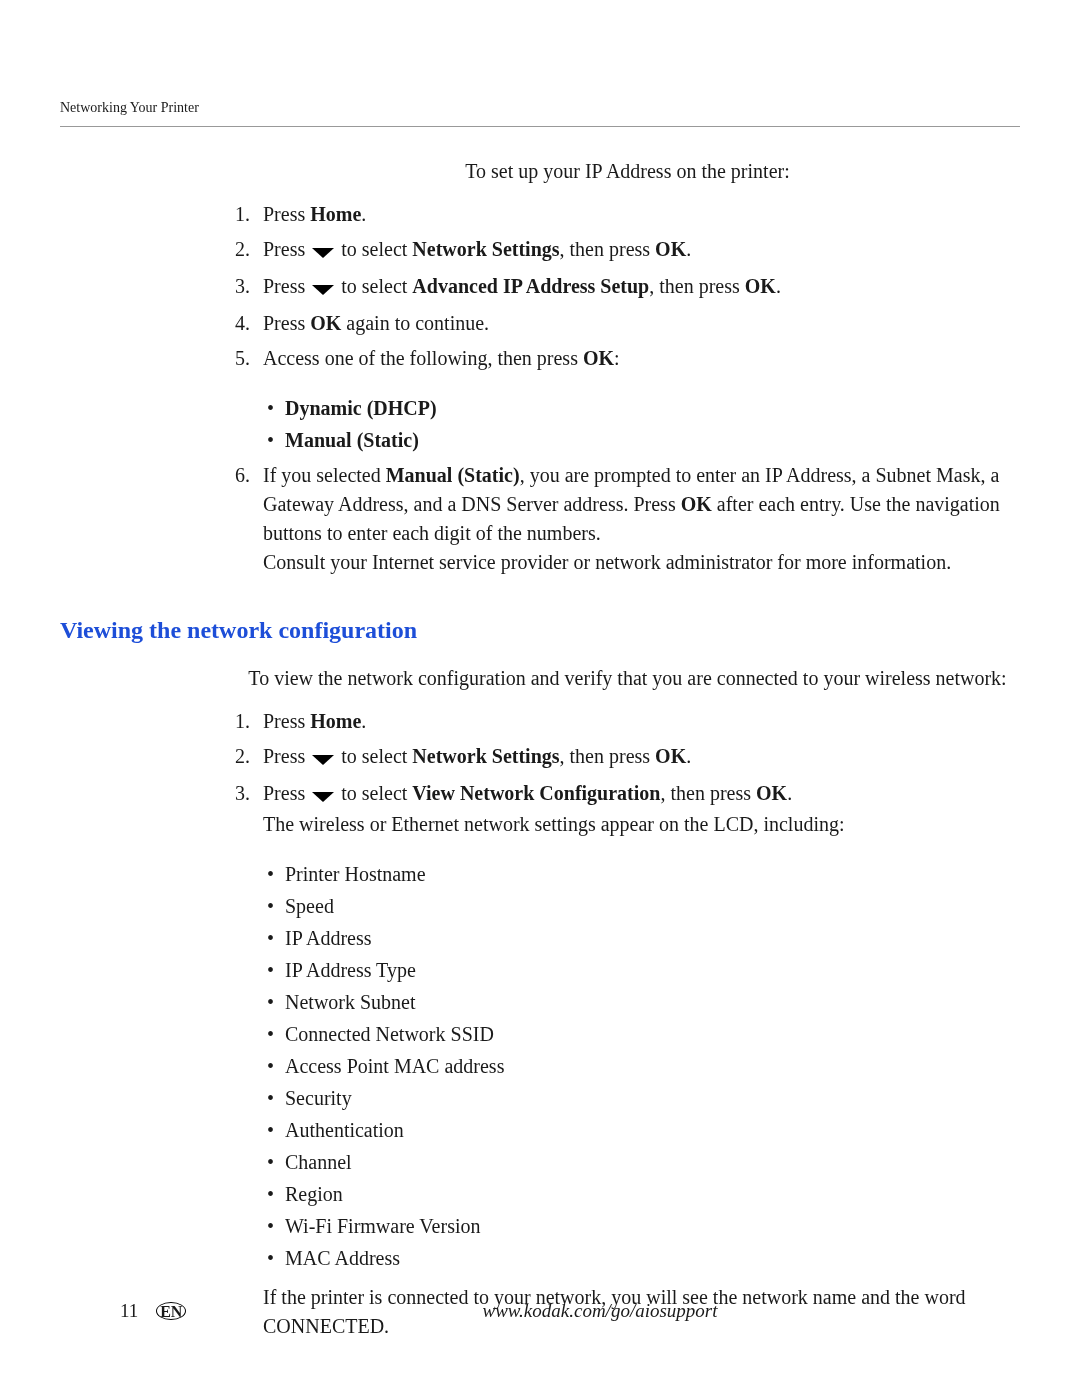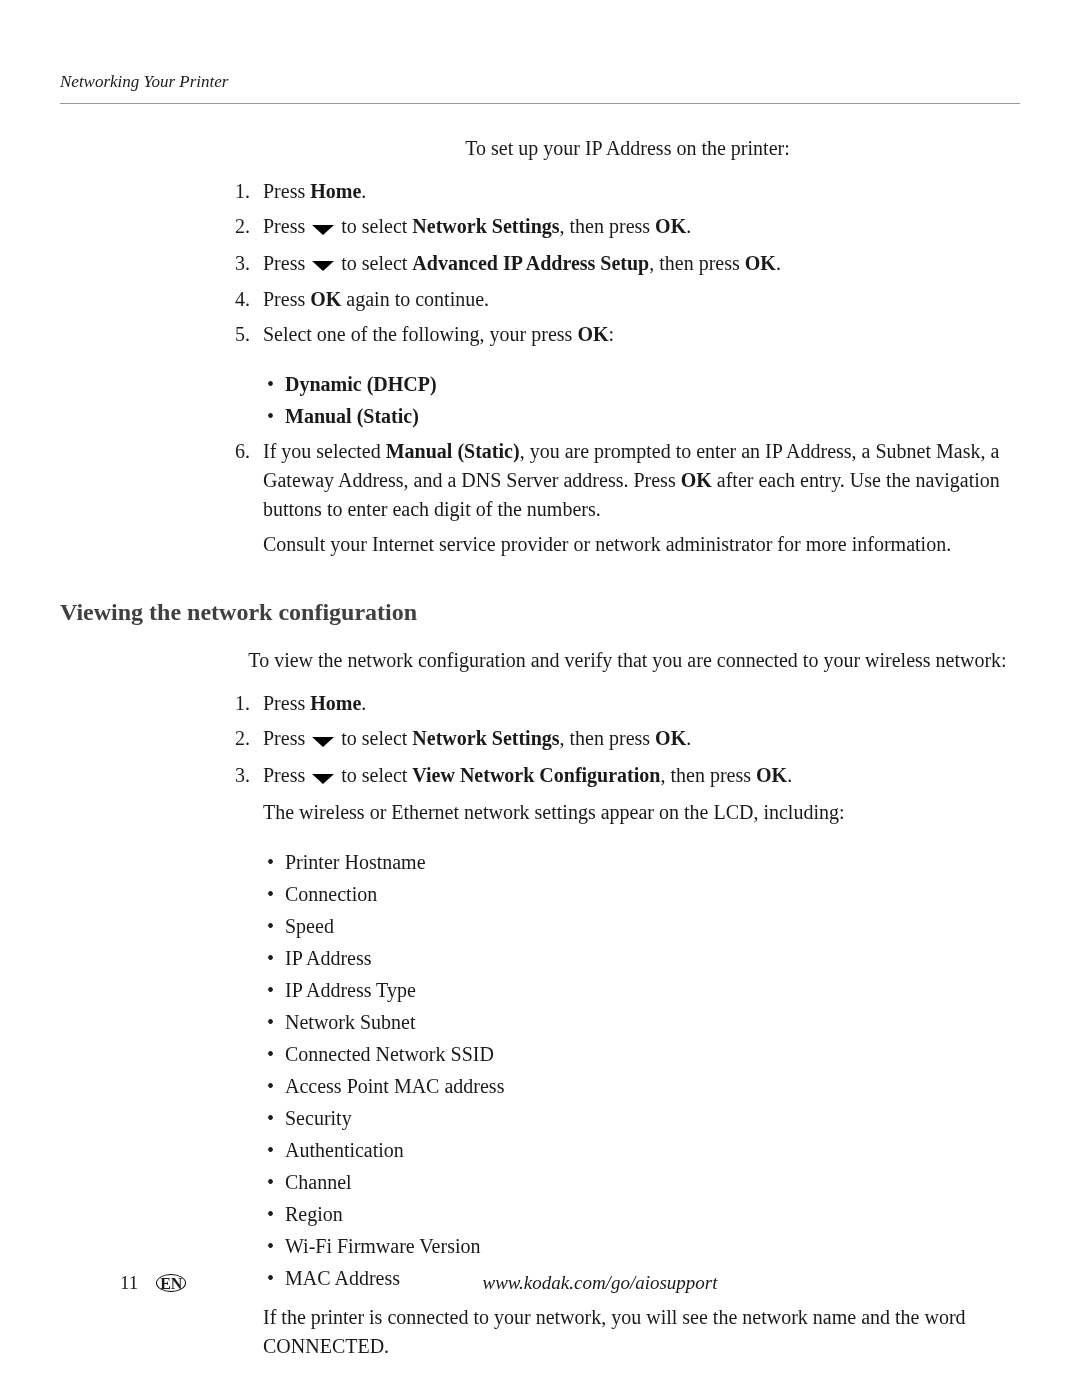--- a/index.html
+++ b/index.html
@@ -11,25 +11,25 @@
       font-family: Georgia, 'Times New Roman', serif;
       background: #fff;
       width: 1080px;
       height: 1397px;
       padding: 70px 60px 40px 60px;
       color: #1a1a1a;
       font-size: 20px;
       line-height: 1.45;
     }
     .header {
-      font-style: italic;
-      font-size: 17px;
+      font-size: 14px;
       padding-bottom: 8px;
       border-bottom: 1px solid #999;
       margin-bottom: 30px;
+      margin-top: 28px;
     }
     .content-block {
       margin-left: 175px;
       margin-bottom: 28px;
     }
     .intro-line {
       margin-bottom: 14px;
       text-align: center;
     }
     ol.steps {
@@ -62,31 +62,30 @@
       position: absolute;
       left: 4px;
       top: 0;
     }
     .bold {
       font-weight: bold;
     }
     .section-heading {
       font-weight: bold;
       font-size: 24px;
-      color: #404040;
+      color: #1d4ed8;
       margin-top: 36px;
       margin-bottom: 16px;
     }
     .down-arrow {
       display: inline-block;
       vertical-align: middle;
       margin: 0 2px;
     }
     .sub-para {
-      margin-top: 6px;
     }
     .footer {
       position: absolute;
       left: 60px;
       right: 68px;
       bottom: 60px;
       width: 960px;
       text-align: center;
       font-style: italic;
       font-size: 19px;
@@ -140,21 +139,21 @@
       </li>
       <li>
         <span>Press </span><span class="down-arrow"><svg width="22" height="12" viewBox="0 0 22 12">
               <polygon points="0,2 22,2 11,12" fill="#000"></polygon>
             </svg></span><span> to select </span><span class="bold">Advanced IP Address Setup</span><span>, then press </span><span class="bold">OK</span><span>.</span>
       </li>
       <li>
         <span>Press </span><span class="bold">OK</span><span> again to continue.</span>
       </li>
       <li>
-        <span>Select one of the following, your press </span><span class="bold">OK</span><span>:</span>
+        <span>Access one of the following, then press </span><span class="bold">OK</span><span>:</span>
         <ul class="bullets">
           <li><span class="bold">Dynamic (DHCP)</span></li>
           <li><span class="bold">Manual (Static)</span></li>
         </ul>
       </li>
       <li>
         <span>If you selected </span><span class="bold">Manual (Static)</span><span>, you are prompted to enter an IP Address, a Subnet Mask, a Gateway Address, and a DNS Server address. Press </span><span class="bold">OK</span><span> after each entry. Use the navigation buttons to enter each digit of the numbers.</span>
         <p class="sub-para">Consult your Internet service provider or network administrator for more information.</p>
       </li>
     </ol>
@@ -173,21 +172,20 @@
               <polygon points="0,2 22,2 11,12" fill="#000"></polygon>
             </svg></span><span> to select </span><span class="bold">Network Settings</span><span>, then press </span><span class="bold">OK</span><span>.</span>
       </li>
       <li>
         <span>Press </span><span class="down-arrow"><svg width="22" height="12" viewBox="0 0 22 12">
               <polygon points="0,2 22,2 11,12" fill="#000"></polygon>
             </svg></span><span> to select </span><span class="bold">View Network Configuration</span><span>, then press </span><span class="bold">OK</span><span>.</span>
         <p class="sub-para">The wireless or Ethernet network settings appear on the LCD, including:</p>
         <ul class="bullets" id="network-bullets">
             <li>Printer Hostname</li>
-            <li>Connection</li>
             <li>Speed</li>
             <li>IP Address</li>
             <li>IP Address Type</li>
             <li>Network Subnet</li>
             <li>Connected Network SSID</li>
             <li>Access Point MAC address</li>
             <li>Security</li>
             <li>Authentication</li>
             <li>Channel</li>
             <li>Region</li>

